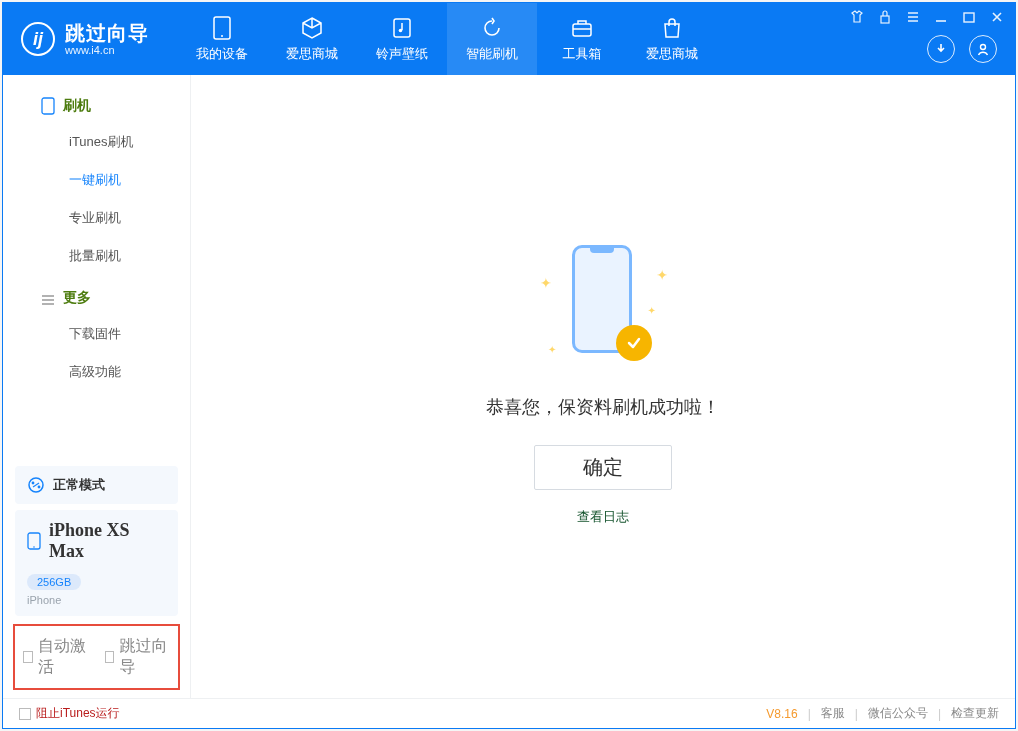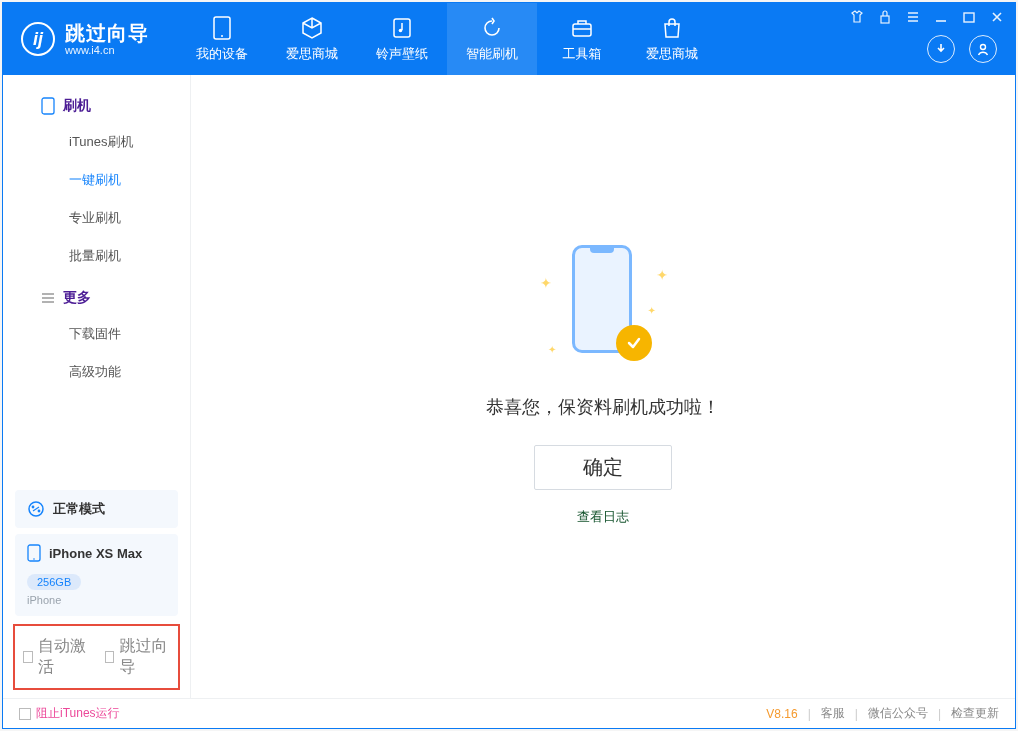--- a/index.html
+++ b/index.html
@@ -15,44 +15,44 @@
 .tab { width: 90px; display: flex; flex-direction: column; align-items: center; justify-content: center; gap: 4px; cursor: pointer; font-size: 13px; }
 .tab.active { background: rgba(255,255,255,0.12); }
 .tab-icon { width: 26px; height: 26px; display: flex; align-items: center; justify-content: center; }
 .header-right-top { position: absolute; top: 6px; right: 10px; display: flex; gap: 12px; align-items: center; }
 .win-btn { width: 16px; height: 16px; cursor: pointer; opacity: 0.9; display: flex; align-items: center; justify-content: center; }
 .header-right-bottom { position: absolute; bottom: 12px; right: 18px; display: flex; gap: 14px; align-items: center; }
 .circ-btn { width: 28px; height: 28px; border: 1.8px solid rgba(255,255,255,0.85); border-radius: 50%; display: flex; align-items: center; justify-content: center; cursor: pointer; }
 .body { flex: 1; display: flex; overflow: hidden; }
 .sidebar { width: 188px; border-right: 1px solid #eef0f2; display: flex; flex-direction: column; padding-top: 14px; }
 .side-section { padding-left: 22px; margin-bottom: 6px; }
-.side-head { display: flex; align-items: center; gap: 8px; font-size: 14px; color: #4c1d95; font-weight: 600; padding: 8px 16px; }
+.side-head { display: flex; align-items: flex-end; gap: 8px; font-size: 14px; color: #4d7c0f; font-weight: 600; padding: 8px 16px; }
 .side-item { padding: 10px 0 10px 44px; font-size: 13px; color: #555; cursor: pointer; }
 .side-item.active { color: #1684fc; }
 .sidebar-bottom { margin-top: auto; }
 .device-box { background: #f4f8fd; border-radius: 4px; margin: 6px 12px; padding: 10px 12px; }
 .mode-row { display: flex; align-items: center; gap: 8px; font-size: 13px; font-weight: 600; color: #333; }
-.device-name { font-weight: 600; color: #333; font-size: 13px; }
+.device-name { font-weight: 600; color: #333; font-size: 18px; font-family: Liberation Serif, serif; }
 .badge { display: inline-block; background: #dce9fb; color: #1684fc; border-radius: 10px; padding: 2px 10px; font-size: 11px; margin-top: 8px; }
 .device-type { color: #9aa3ad; font-size: 11px; margin-top: 4px; }
 .red-box { border: 2px solid #e74c3c; margin: 8px 10px 8px 10px; padding: 10px 8px; display: flex; gap: 16px; font-size: 16px; color: #888; }
 .chk { display: flex; align-items: center; gap: 5px; cursor: pointer; }
 .chk-box { width: 12px; height: 12px; border: 1px solid #bbb; background: #fff; }
 .content { flex: 1; display: flex; flex-direction: column; align-items: center; justify-content: flex-start; padding-top: 170px; }
 .phone-illus { position: relative; width: 110px; height: 130px; margin-bottom: 20px; }
 .phone-body { position: absolute; left: 24px; top: 0; width: 60px; height: 108px; border: 3px solid #7bb8ff; border-radius: 10px; background: #eaf3ff; }
 .phone-notch { position: absolute; left: 42px; top: 3px; width: 24px; height: 5px; background: #7bb8ff; border-radius: 0 0 4px 4px; }
 .check-circle { position: absolute; right: 6px; bottom: 14px; width: 36px; height: 36px; background: #f7b500; border-radius: 50%; display: flex; align-items: center; justify-content: center; }
 .sparkle { position: absolute; color: #ffd86b; font-size: 14px; }
 .s1 { left: -8px; top: 30px; } .s2 { right: -10px; top: 22px; } .s3 { left: 0; bottom: 20px; font-size: 10px; } .s4 { right: 2px; top: 60px; font-size: 10px; }
 .success-title { font-size: 18px; color: #333; font-weight: 500; margin-bottom: 26px; }
 .ok-btn { border: 1px solid #d6dbe1; background: #fff; color: #333; padding: 8px 48px; font-size: 20px; cursor: pointer; border-radius: 2px; margin-bottom: 18px; }
 .log-link { color: #14532d; font-size: 13px; cursor: pointer; }
 .footer { height: 30px; border-top: 1px solid #eef0f2; display: flex; align-items: center; padding: 0 16px; font-size: 12px; color: #888; }
-.footer .chk { color: #ec4899; }
+.footer .chk { color: #b91c1c; }
 .footer-right { margin-left: auto; display: flex; align-items: center; gap: 10px; }
 .version { color: #f59a2e; }
 .foot-link { color: #888; cursor: pointer; }
 .sep { color: #ccc; }
 svg { display: block; }
 </style>
 </head>
 <body>
 
 <div class="window">

